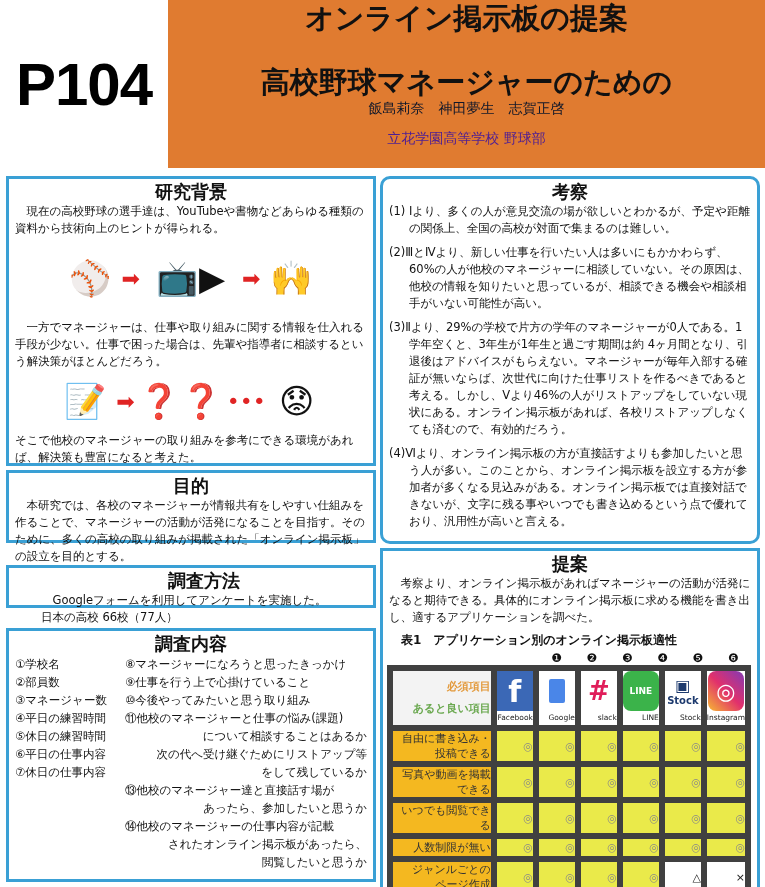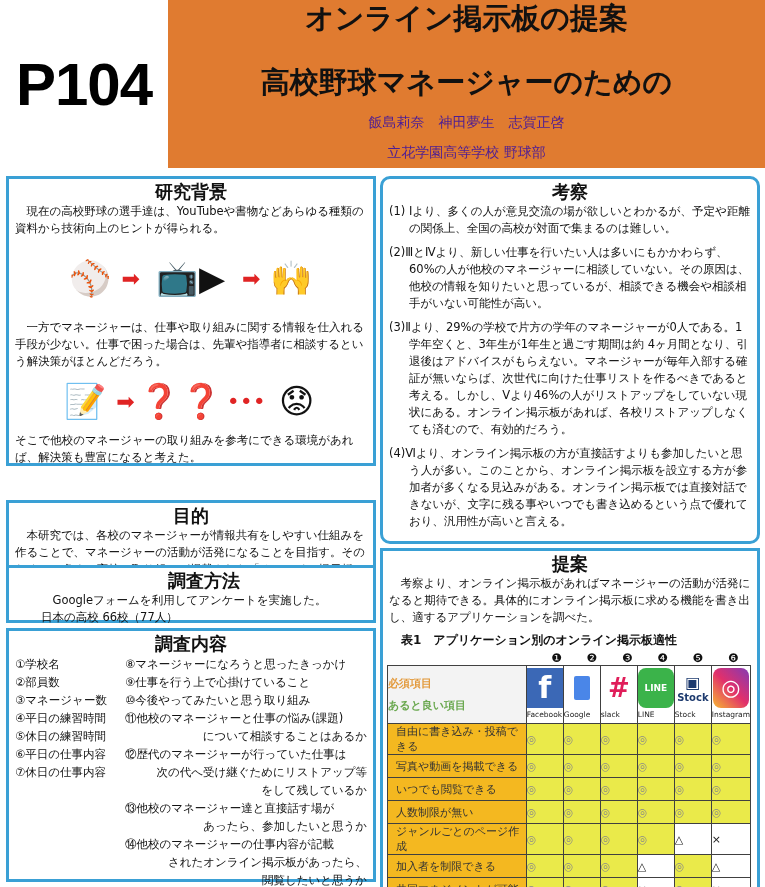--- a/index.html
+++ b/index.html
@@ -4,21 +4,21 @@
 <style>
   * { box-sizing: border-box; margin: 0; padding: 0; }
   html, body { width: 765px; height: 887px; overflow: hidden; background: #ffffff; }
   body { font-family: "DejaVu Sans", "Liberation Sans", sans-serif; color: #111; position: relative; }
 
   .header { position: absolute; left: 0; top: 0; width: 765px; height: 164px; }
   .poster-id { position: absolute; left: 0; top: 0; width: 168px; height: 168px; display: flex; align-items: center; justify-content: center; font-family: "Liberation Sans", sans-serif; font-weight: bold; font-size: 60px; letter-spacing: -1px; color: #000; }
   .title-block { position: absolute; left: 168px; top: 0; width: 597px; height: 168px; background: #e07b30; text-align: center; }
   .title-line { font-weight: bold; font-size: 29px; line-height: 36px; color: #111; }
   .title-line.first { margin-top: 28px; }
-  .authors { font-size: 14px; margin-top: 14px; color: #4c1d95; font-family: Liberation Mono, monospace; }
+  .authors { font-size: 14px; color: #0f172a; font-family: Liberation Mono, monospace; }
   .affiliation { font-size: 14px; margin-top: 12px; color: #4c1d95; }
 
   .box { position: absolute; border: 3px solid #3aa0d5; background: #fff; padding: 2px 6px; }
   .box-title { text-align: center; font-weight: bold; font-size: 18px; line-height: 22px; }
   .para { font-size: 11.5px; line-height: 17px; }
   .indent { text-indent: 1em; }
 
   .illust { display: flex; align-items: center; justify-content: center; gap: 6px; height: 82px; }
   .figure { display: flex; align-items: center; justify-content: center; font-size: 34px; width: 50px; height: 70px; }
   .arrow { color: #e02424; font-size: 22px; }
@@ -27,21 +27,21 @@
   .survey-col1 { width: 110px; }
   .survey-col2 { flex: 1; }
   .survey-col2 .cont { padding-left: 13px; text-align: right; }
 
   .consid-item { font-size: 11.5px; line-height: 17px; padding-left: 20px; text-indent: -20px; margin-bottom: 7px; }
 
   .table-caption { font-weight: bold; font-size: 12px; margin: 6px 0 2px 12px; }
   .app-nums { display: flex; margin-left: 150px; font-size: 12px; }
   .app-nums span { width: 37px; text-align: center; }
   table.apps { border-collapse: collapse; margin-left: -2px; }
-  table.apps td { border: 1px solid #404040; font-size: 11px; text-align: left; height: 23px; }
+  table.apps td { border: 6px solid #404040; font-size: 11px; text-align: right; height: 23px; }
   td.rowhead { width: 153px; background: #f4b820; text-align: left; padding-left: 8px; color: #333; }
   td.head-legend { background: #f3f3f3; height: 58px !important; font-size: 11px; line-height: 22px; font-weight: bold; }
   .legend-req { color: #e39a3c; }
   .legend-good { color: #6aa84f; }
   td.appcell { width: 37px; padding: 0; }
   .applogo { width: 36px; height: 40px; margin: 0 auto; display: flex; align-items: center; justify-content: center; font-weight: bold; color: #fff; font-size: 22px; }
   .applabel { font-size: 7.5px; color: #222; line-height: 14px; }
   td.mark { width: 37px; background: #eaea4a; color: #888; }
   td.mark.white { background: #fff; color: #222; }
 </style>
@@ -72,26 +72,26 @@
   <div class="illust" style="height:62px;">
     <div class="figure" style="height:56px;">📝</div>
     <div class="arrow">➡</div>
     <div class="figure" style="height:56px; width:80px; color:#e02424;">❓❓</div>
     <div class="arrow">•••</div>
     <div class="figure" style="height:56px;">😟</div>
   </div>
   <p class="para">そこで他校のマネージャーの取り組みを参考にできる環境があれば、解決策も豊富になると考えた。</p>
 </div>
 
-<div class="box" style="left:6px; top:470px; width:370px; height:73px;margin-top:30px;">
+<div class="box" style="left:6px; top:470px; width:370px; height:73px;">
   <div class="box-title">目的</div>
   <p class="para indent">本研究では、各校のマネージャーが情報共有をしやすい仕組みを作ることで、マネージャーの活動が活発になることを目指す。そのために、多くの高校の取り組みが掲載された「オンライン掲示板」の設立を目的とする。</p>
 </div>
 
-<div class="box" style="left:6px; top:565px; width:370px; height:58px;padding-left:32px;">
+<div class="box" style="left:6px; top:565px; width:370px; height:43px;padding-left:32px;">
   <div class="box-title">調査方法</div>
   <p class="para indent">Googleフォームを利用してアンケートを実施した。</p>
   <p class="para">日本の高校 66校（77人）</p>
 </div>
 
 <div class="box" style="left:6px; top:628px; width:370px; height:254px;">
   <div class="box-title">調査内容</div>
   <div class="survey-grid">
     <div class="survey-col1">
       <div>①学校名</div>
@@ -101,21 +101,20 @@
       <div>⑤休日の練習時間</div>
       <div>⑥平日の仕事内容</div>
       <div>⑦休日の仕事内容</div>
     </div>
     <div class="survey-col2">
       <div>⑧マネージャーになろうと思ったきっかけ</div>
       <div>⑨仕事を行う上で心掛けていること</div>
       <div>⑩今後やってみたいと思う取り組み</div>
       <div>⑪他校のマネージャーと仕事の悩み(課題)</div>
       <div class="cont">について相談することはあるか</div>
-      <div>⑫歴代のマネージャーが行っていた仕事は</div>
       <div class="cont">次の代へ受け継ぐためにリストアップ等</div>
       <div class="cont">をして残しているか</div>
       <div>⑬他校のマネージャー達と直接話す場が</div>
       <div class="cont">あったら、参加したいと思うか</div>
       <div>⑭他校のマネージャーの仕事内容が記載</div>
       <div class="cont">されたオンライン掲示板があったら、</div>
       <div class="cont">閲覧したいと思うか</div>
     </div>
   </div>
 </div>

